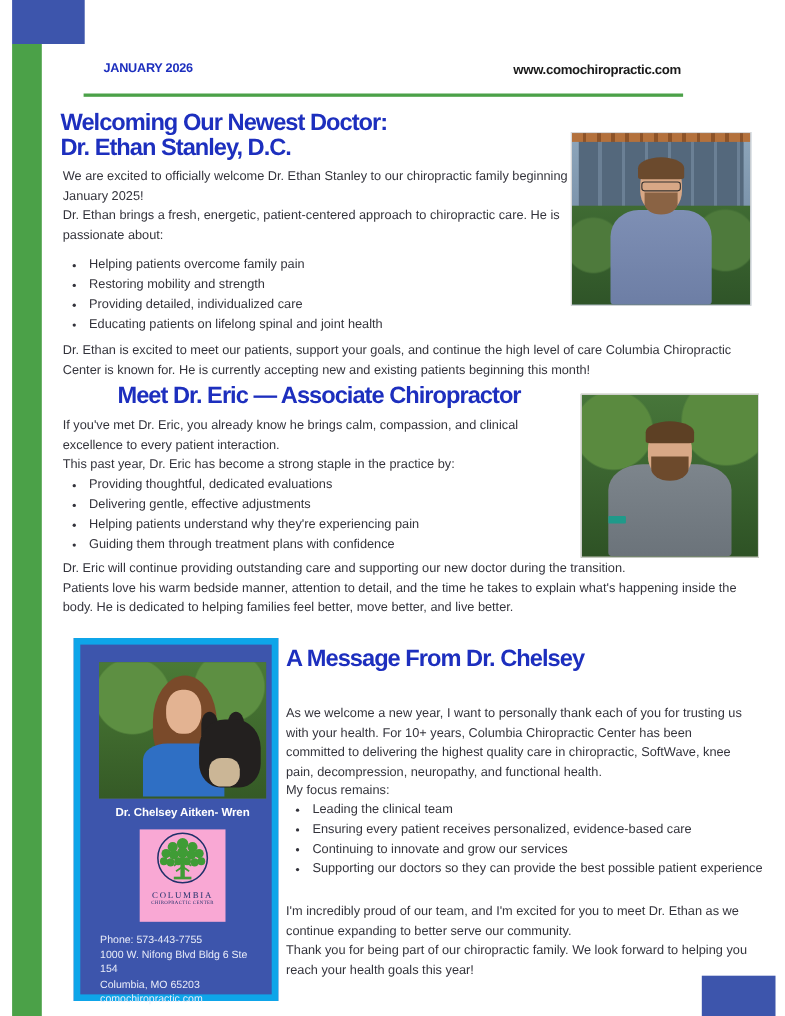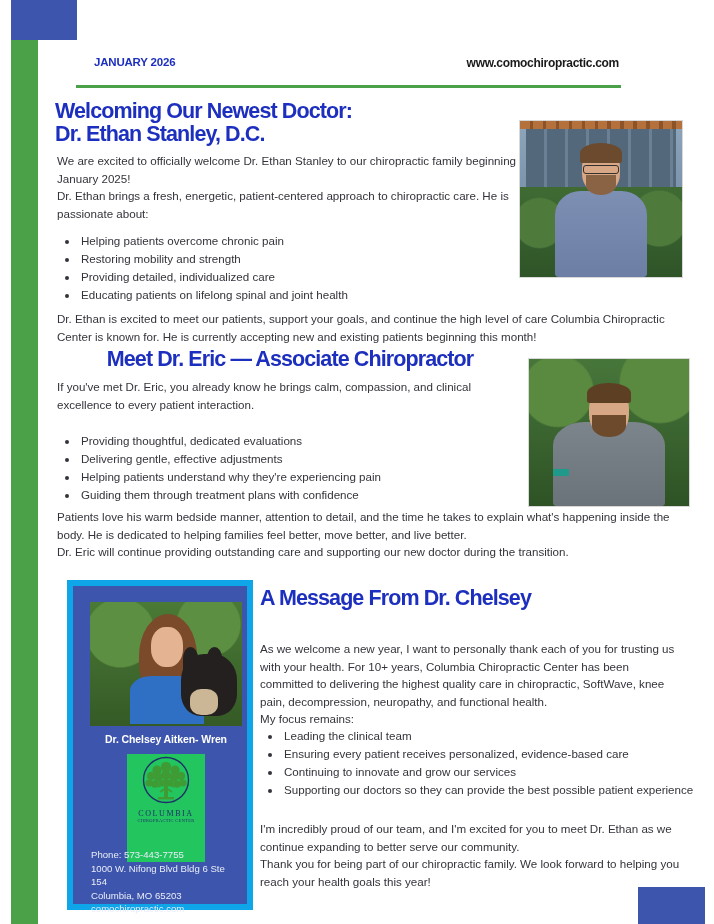--- a/index.html
+++ b/index.html
@@ -175,22 +175,22 @@
     color: #ffffff;
     font-size: 10.5px;
     font-weight: bold;
     letter-spacing: -0.1px;
   }
   .logo-box {
     position: absolute;
     left: 54px;
     top: 168px;
     width: 78px;
-    height: 108px;
-    background: #22c55e;
+    height: 84px;
+    background: #f9a8d4;
     display: flex;
     flex-direction: column;
     align-items: center;
     justify-content: flex-start;
     padding-top: 2px;
     box-sizing: border-box;
   }
   .logo-word {
     font-size: 8px;
     letter-spacing: 1.6px;
@@ -278,21 +278,21 @@
     <span>Welcoming Our Newest Doctor:</span>
     <span class="l2">Dr. Ethan Stanley, D.C.</span>
   </h1>
 
   <div class="sec-ethan-intro">
     <p class="body">We are excited to officially welcome Dr. Ethan Stanley to our chiropractic family beginning January 2025!</p>
     <p class="body">Dr. Ethan brings a fresh, energetic, patient-centered approach to chiropractic care. He is passionate about:</p>
   </div>
 
   <ul class="bullets sec-ethan-list">
-    <li>Helping patients overcome chronic pain</li>
+    <li>Helping patients overcome family pain</li>
     <li>Restoring mobility and strength</li>
     <li>Providing detailed, individualized care</li>
     <li>Educating patients on lifelong spinal and joint health</li>
   </ul>
 
   <p class="body sec-ethan-outro">Dr. Ethan is excited to meet our patients, support your goals, and continue the high level of care Columbia Chiropractic Center is known for. He is currently accepting new and existing patients beginning this month!</p>
 
   <div class="photo-ethan">
     <div class="ph">
       <div class="ph-sky"></div>
@@ -304,32 +304,33 @@
       <div class="ph-hair" style="top:22px;width:42px;height:20px;background:#6b4a2d;"></div>
       <div class="ph-glass" style="top:44px;"></div>
       <div class="ph-beard" style="top:54px;width:30px;height:20px;"></div>
     </div>
   </div>
 
   <h1 class="head sec-eric-head">Meet Dr. Eric — Associate Chiropractor</h1>
 
   <div class="sec-eric-intro">
     <p class="body">If you've met Dr. Eric, you already know he brings calm, compassion, and clinical excellence to every patient interaction.</p>
+    <p class="body">This past year, Dr. Eric has become a strong staple in the practice by:</p>
   </div>
 
   <ul class="bullets sec-eric-list">
     <li>Providing thoughtful, dedicated evaluations</li>
     <li>Delivering gentle, effective adjustments</li>
     <li>Helping patients understand why they're experiencing pain</li>
     <li>Guiding them through treatment plans with confidence</li>
   </ul>
 
   <div class="sec-eric-outro">
+    <p class="body">Dr. Eric will continue providing outstanding care and supporting our new doctor during the transition.</p>
     <p class="body">Patients love his warm bedside manner, attention to detail, and the time he takes to explain what's happening inside the body. He is dedicated to helping families feel better, move better, and live better.</p>
-    <p class="body">Dr. Eric will continue providing outstanding care and supporting our new doctor during the transition.</p>
   </div>
 
   <div class="photo-eric">
     <div class="ph">
       <div style="position:absolute;inset:0;background:radial-gradient(circle at 18% 22%,#5a8a3f 0 20%,transparent 21%),radial-gradient(circle at 82% 16%,#5a8a3f 0 22%,transparent 23%),linear-gradient(#47763a,#2e5225);"></div>
       <div class="ph-torso" style="bottom:0;width:112px;height:84px;background:linear-gradient(#7d858c,#6b737a);"></div>
       <div class="ph-head" style="top:28px;width:40px;height:48px;"></div>
       <div class="ph-hair" style="top:24px;width:44px;height:20px;background:#5d4024;"></div>
       <div class="ph-beard" style="top:56px;width:34px;height:22px;background:#6d4a2c;"></div>
       <div style="position:absolute;left:24px;bottom:30px;width:16px;height:7px;background:#1f9a8a;border-radius:1px;"></div>

